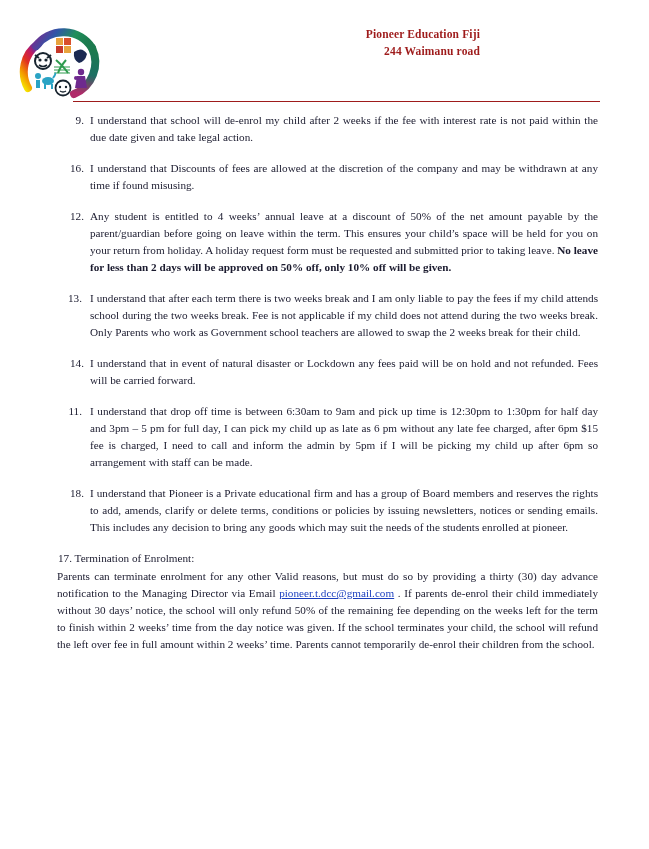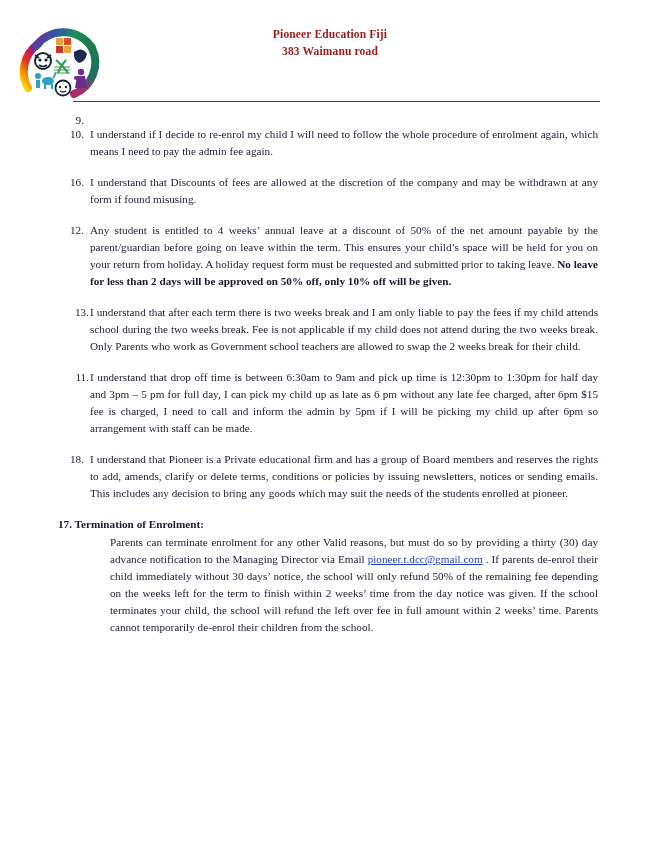--- a/index.html
+++ b/index.html
@@ -36,21 +36,21 @@
     left: 180px;
     top: 26px;
     width: 300px;
     text-align: center;
     color: #9e1b1b;
     font-weight: bold;
     font-size: 11.5px;
     line-height: 1.47;
     letter-spacing: 0.15px;
   }
-  .org-block div { white-space: nowrap; }
+  .org-block div { white-space: nowrap; text-align: right; }
 
   .rule {
     position: absolute;
     left: 73px;
     top: 101px;
     width: 527px;
     height: 0;
     border-top: 1.4px solid #9e1b1b;
   }
 
@@ -73,37 +73,37 @@
   }
   .clause .num {
     position: absolute;
     left: 58px;
     width: 26px;
     top: 0;
     text-align: right;
     font-size: 11.2px;
     line-height: 1.52;
   }
-  .clause.wide-gap .num { left: 63px; }
+  .clause.wide-gap .num { left: 56px; }
   .clause .num.b { font-weight: normal; }
 
   .clause .txt { display: block; }
   b.strong { font-weight: bold; }
 
   
   .clause-head {
     position: relative;
     padding-left: 58px;
     font-size: 11.2px;
     line-height: 1.52;
-    font-weight: bold;
+    font-weight: normal;
     margin-bottom: 1px;
   }
   .sub-para {
-    padding-left: 110px;
+    padding-left: 57px;
     padding-right: 51px;
     font-size: 11.2px;
     line-height: 1.52;
     text-align: justify;
   }
   a.mailto {
     color: #1b3fbf;
     text-decoration: underline;
   }
 </style>
@@ -182,52 +182,53 @@
         <circle cx="9" cy="8" r="7.5" fill="none" stroke="#17232e" stroke-width="1.8"></circle>
         <circle cx="6" cy="7" r="1.2" fill="#17232e"></circle>
         <circle cx="12" cy="7" r="1.2" fill="#17232e"></circle>
         <path d="M6 11 q3 2 6 0" fill="none" stroke="#17232e" stroke-width="1.4"></path>
       </g>
     </svg>
   </div>
 
   <div class="org-block">
     <div>Pioneer Education Fiji</div>
-    <div>383 Waimanu road</div>
+    <div>244 Waimanu road</div>
   </div>
 
   <div class="rule"></div>
 </div>
 
 <div class="doc-body">
 
   <div class="clause">
     <span class="num">9.</span>
-  </div>
-
-  <div class="clause">
-    <span class="num">10.</span>
-    <span class="txt">I understand if I decide to re-enrol my child I will need to follow the whole procedure of enrolment again, which means I need to pay the admin fee again.</span>
-  </div>
+    <span class="txt">I understand that school will de-enrol my child after 2 weeks if the fee with interest rate is not paid within the due date given and take legal action.</span>
+  </div>
+
 
   <div class="clause">
     <span class="num">16.</span>
-    <span class="txt">I understand that Discounts of fees are allowed at the discretion of the company and may be withdrawn at any form if found misusing.</span>
+    <span class="txt">I understand that Discounts of fees are allowed at the discretion of the company and may be withdrawn at any time if found misusing.</span>
   </div>
 
   <div class="clause">
     <span class="num b">12.</span>
     <span class="txt"><span>Any student is entitled to 4 weeks’ annual leave at a discount of 50% of the net amount payable by the parent/guardian before going on leave within the term. This ensures your child’s space will be held for you on your return from holiday. A holiday request form must be requested and submitted prior to taking leave. </span><b class="strong">No leave for less than 2 days will be approved on 50% off, only 10% off will be given.</b></span>
   </div>
 
   <div class="clause wide-gap">
     <span class="num">13.</span>
     <span class="txt">I understand that after each term there is two weeks break and I am only liable to pay the fees if my child attends school during the two weeks break. Fee is not applicable if my child does not attend during the two weeks break. Only Parents who work as Government school teachers are allowed to swap the 2 weeks break for their child.</span>
   </div>
 
+  <div class="clause">
+    <span class="num">14.</span>
+    <span class="txt">I understand that in event of natural disaster or Lockdown any fees paid will be on hold and not refunded. Fees will be carried forward.</span>
+  </div>
 
   <div class="clause wide-gap">
     <span class="num b">11.</span>
     <span class="txt">I understand that drop off time is between 6:30am to 9am and pick up time is 12:30pm to 1:30pm for half day and 3pm – 5 pm for full day, I can pick my child up as late as 6 pm without any late fee charged, after 6pm $15 fee is charged, I need to call and inform the admin by 5pm if I will be picking my child up after 6pm so arrangement with staff can be made.</span>
   </div>
 
   <div class="clause">
     <span class="num">18.</span>
     <span class="txt">I understand that Pioneer is a Private educational firm and has a group of Board members and reserves the rights to add, amends, clarify or delete terms, conditions or policies by issuing newsletters, notices or sending emails. This includes any decision to bring any goods which may suit the needs of the students enrolled at pioneer.</span>
   </div>

